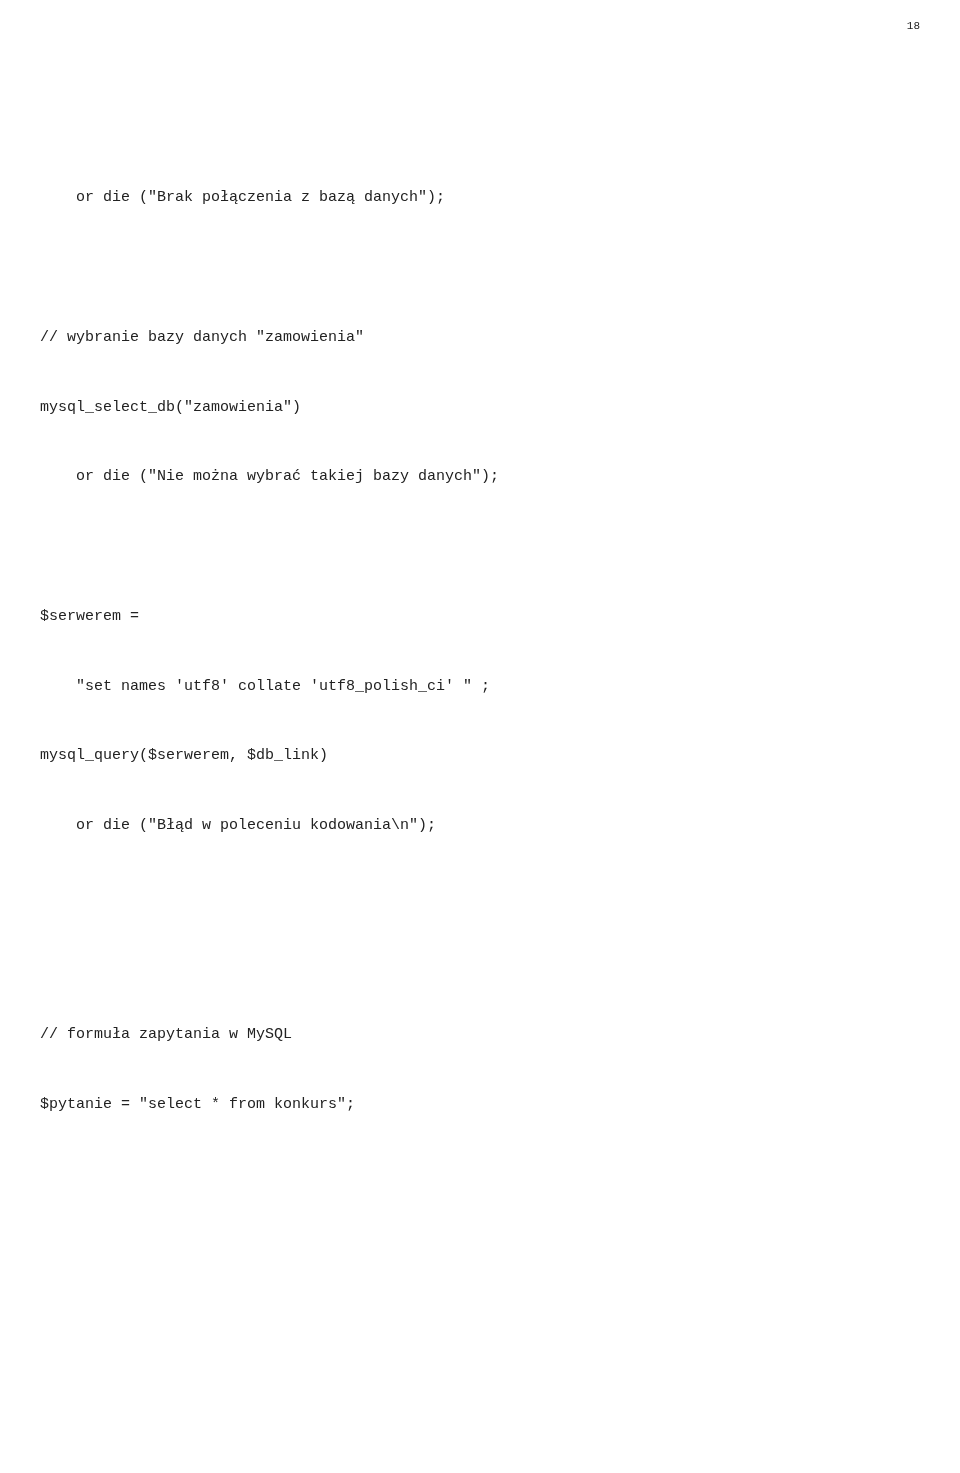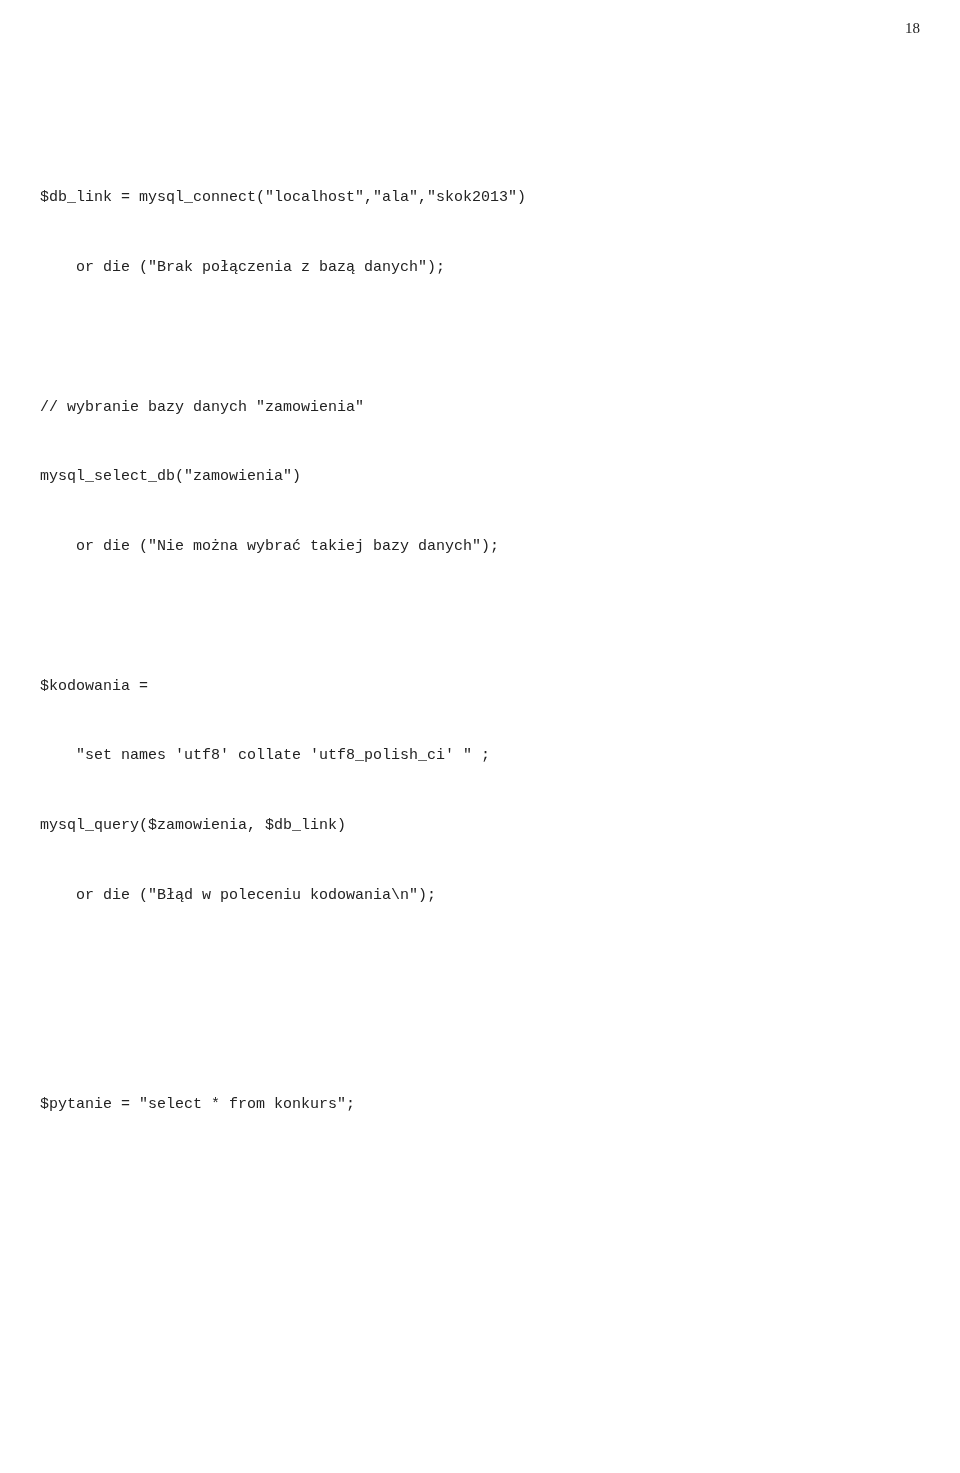--- a/index.html
+++ b/index.html
@@ -23,22 +23,22 @@
       min-height: 1473px;
       background: #ffffff;
       padding: 30px 40px 40px 40px;
       position: relative;
     }
 
     .page-number {
       position: absolute;
       top: 20px;
       right: 40px;
-      font-family: Liberation Serif, serif;
-      font-size: 15px;
+      font-family: Liberation Mono, monospace;
+      font-size: 11px;
       color: #222;
       margin-left: 20px;
     }
 
     .code-block {
       margin-top: 40px;
       white-space: pre;
       line-height: 1.55;
       font-family: 'Courier New', Courier, monospace;
       font-size: 15px;
@@ -57,33 +57,33 @@
     }
   </style>
 </head>
 <body>
 
 <div class="page-container">
   <div class="page-number">18</div>
 
   <div class="code-block">
     <span class="empty-line"></span>
-    <span class="line">$db_link = mysql_connect("localhost","ala","skok2013")</span>
     <span class="line">    or die ("Brak połączenia z bazą danych");</span>
     <span class="empty-line"></span>
     <span class="line">// wybranie bazy danych "zamowienia"</span>
     <span class="line">mysql_select_db("zamowienia")</span>
     <span class="line">    or die ("Nie można wybrać takiej bazy danych");</span>
     <span class="empty-line"></span>
-    <span class="line">$kodowania =</span>
+    <span class="line">$serwerem =</span>
     <span class="line">    "set names 'utf8' collate 'utf8_polish_ci' " ;</span>
-    <span class="line">mysql_query($zamowienia, $db_link)</span>
+    <span class="line">mysql_query($serwerem, $db_link)</span>
     <span class="line">    or die ("Błąd w poleceniu kodowania\n");</span>
     <span class="empty-line"></span>
     <span class="empty-line"></span>
+    <span class="line">// formuła zapytania w MySQL</span>
     <span class="line">$pytanie = "select * from konkurs";</span>
     <span class="empty-line"></span>
     
     
     
     
     
     
     
     

